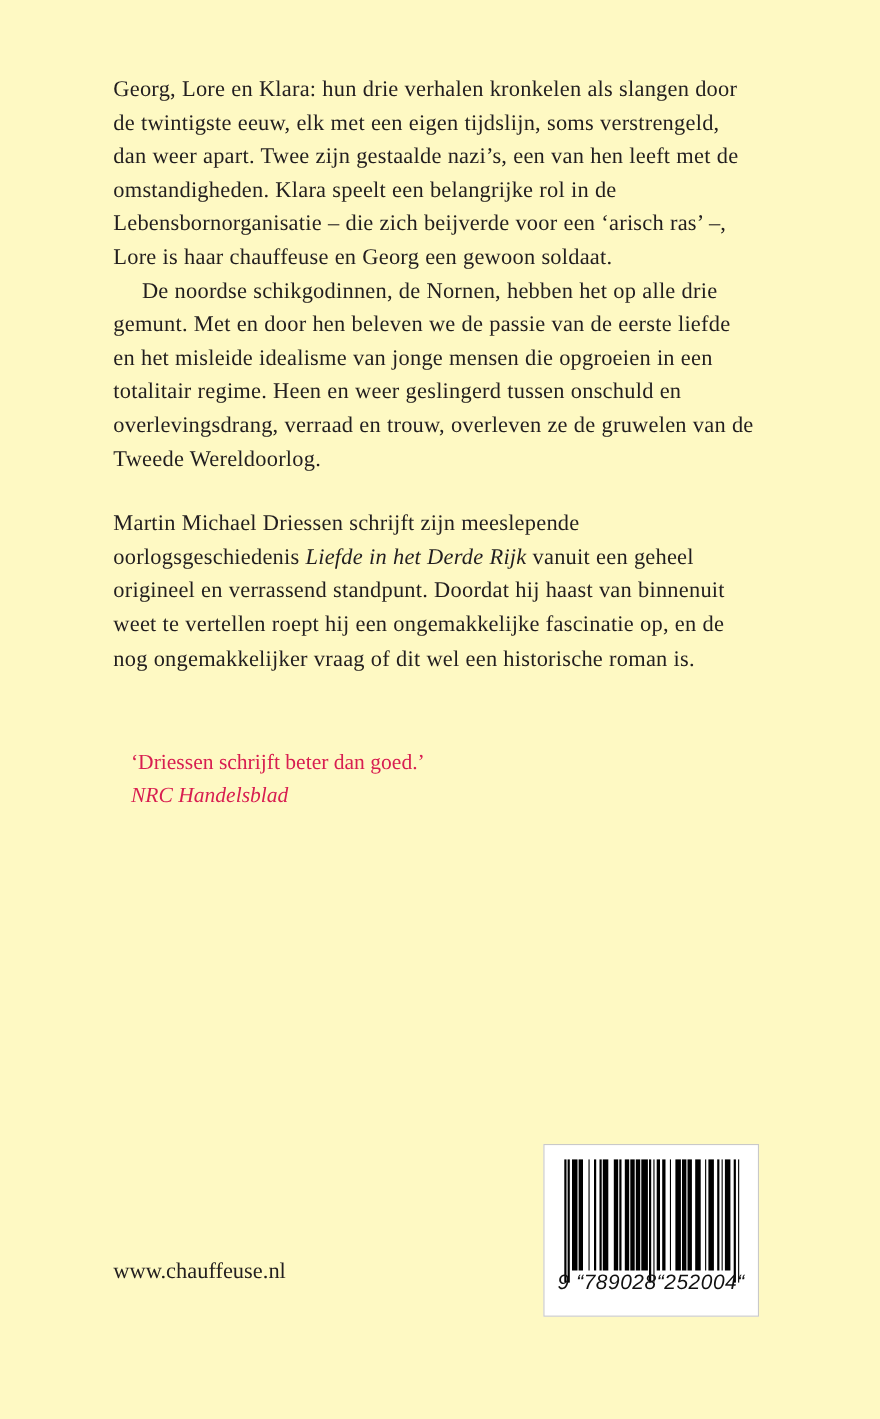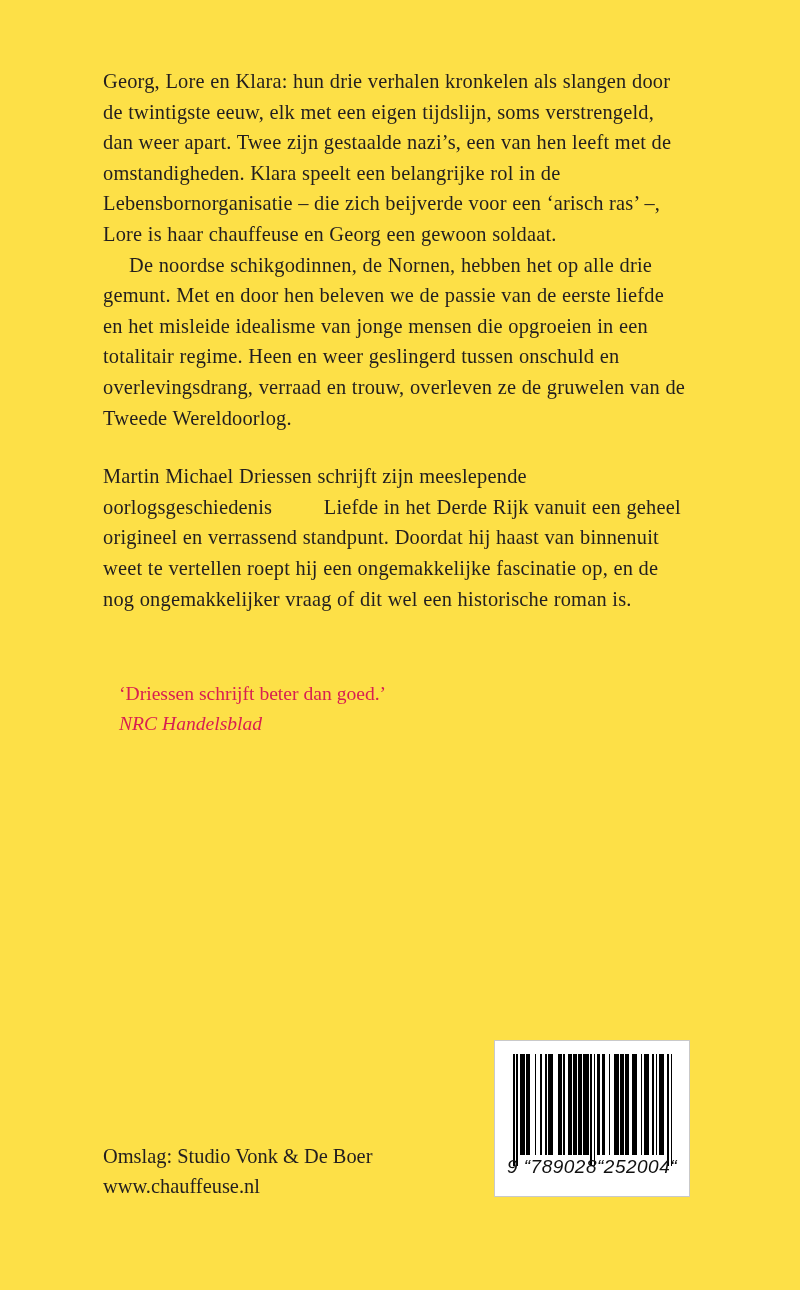--- a/index.html
+++ b/index.html
@@ -14,21 +14,21 @@
     overflow: hidden;
     font-family: "Liberation Serif", "DejaVu Serif", serif;
     color: #231f20;
   }
 
   .page {
     position: absolute;
     inset: 0;
     width: 800px;
     height: 1290px;
-    background: #fde047;
+    background: #fef9c3;
   }
 
   .blurb {
     position: absolute;
     left: 103px;
     top: 66px;
     width: 584px;
   }
 
   p.body-par {
@@ -43,21 +43,21 @@
 
   p.body-par.indented {
     text-indent: 26px;
   }
 
   .par-gap {
     height: 28px;
   }
 
   .italic {
-    margin-left: 46px;
+    font-style: italic;
   }
 
   
   .quotes {
     position: absolute;
     left: 103px;
     top: 663px;
     width: 584px;
   }
 
@@ -234,17 +234,16 @@
           <div class="gap" style="width: 3.36842px;"></div>
           <div class="bar tall" style="width: 1.68421px;"></div>
           <div class="gap" style="width: 1.68421px;"></div>
           <div class="bar tall" style="width: 1.68421px;"></div>
         </div>
       <div class="barcode-digits">9 “789028“252004“</div>
     </div>
   </div>
 
   <div class="credits">
-    <div>Omslag: Studio Vonk &amp; De Boer</div>
     <div>www.chauffeuse.nl</div>
   </div>
 
 </div>
 
 </body></html>

